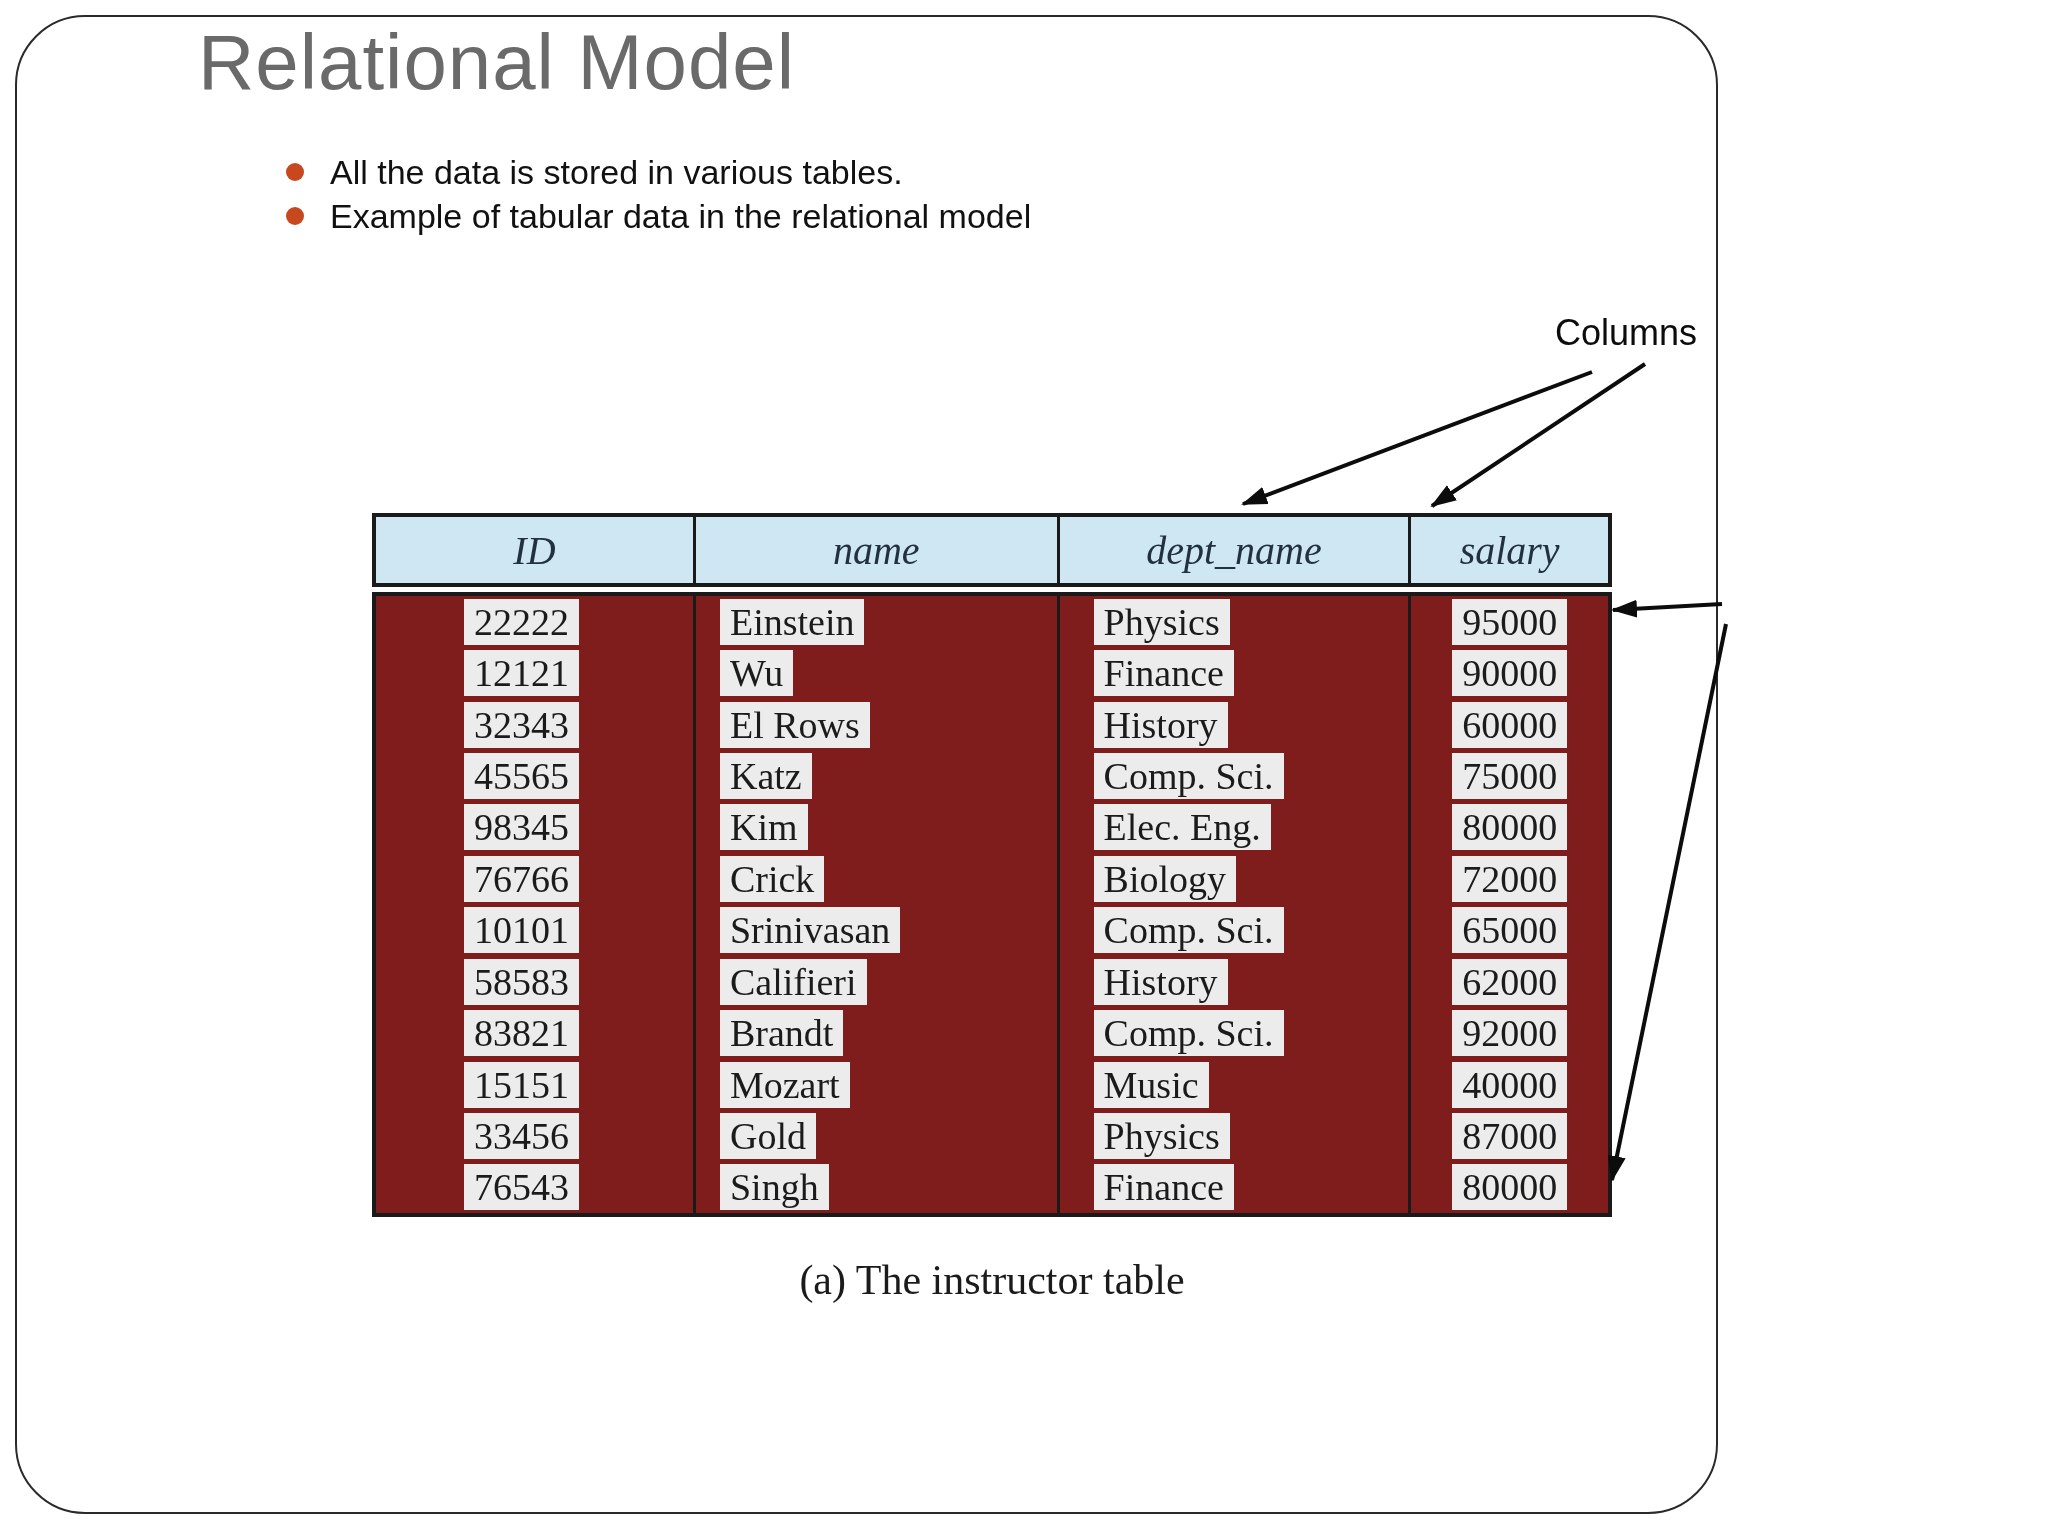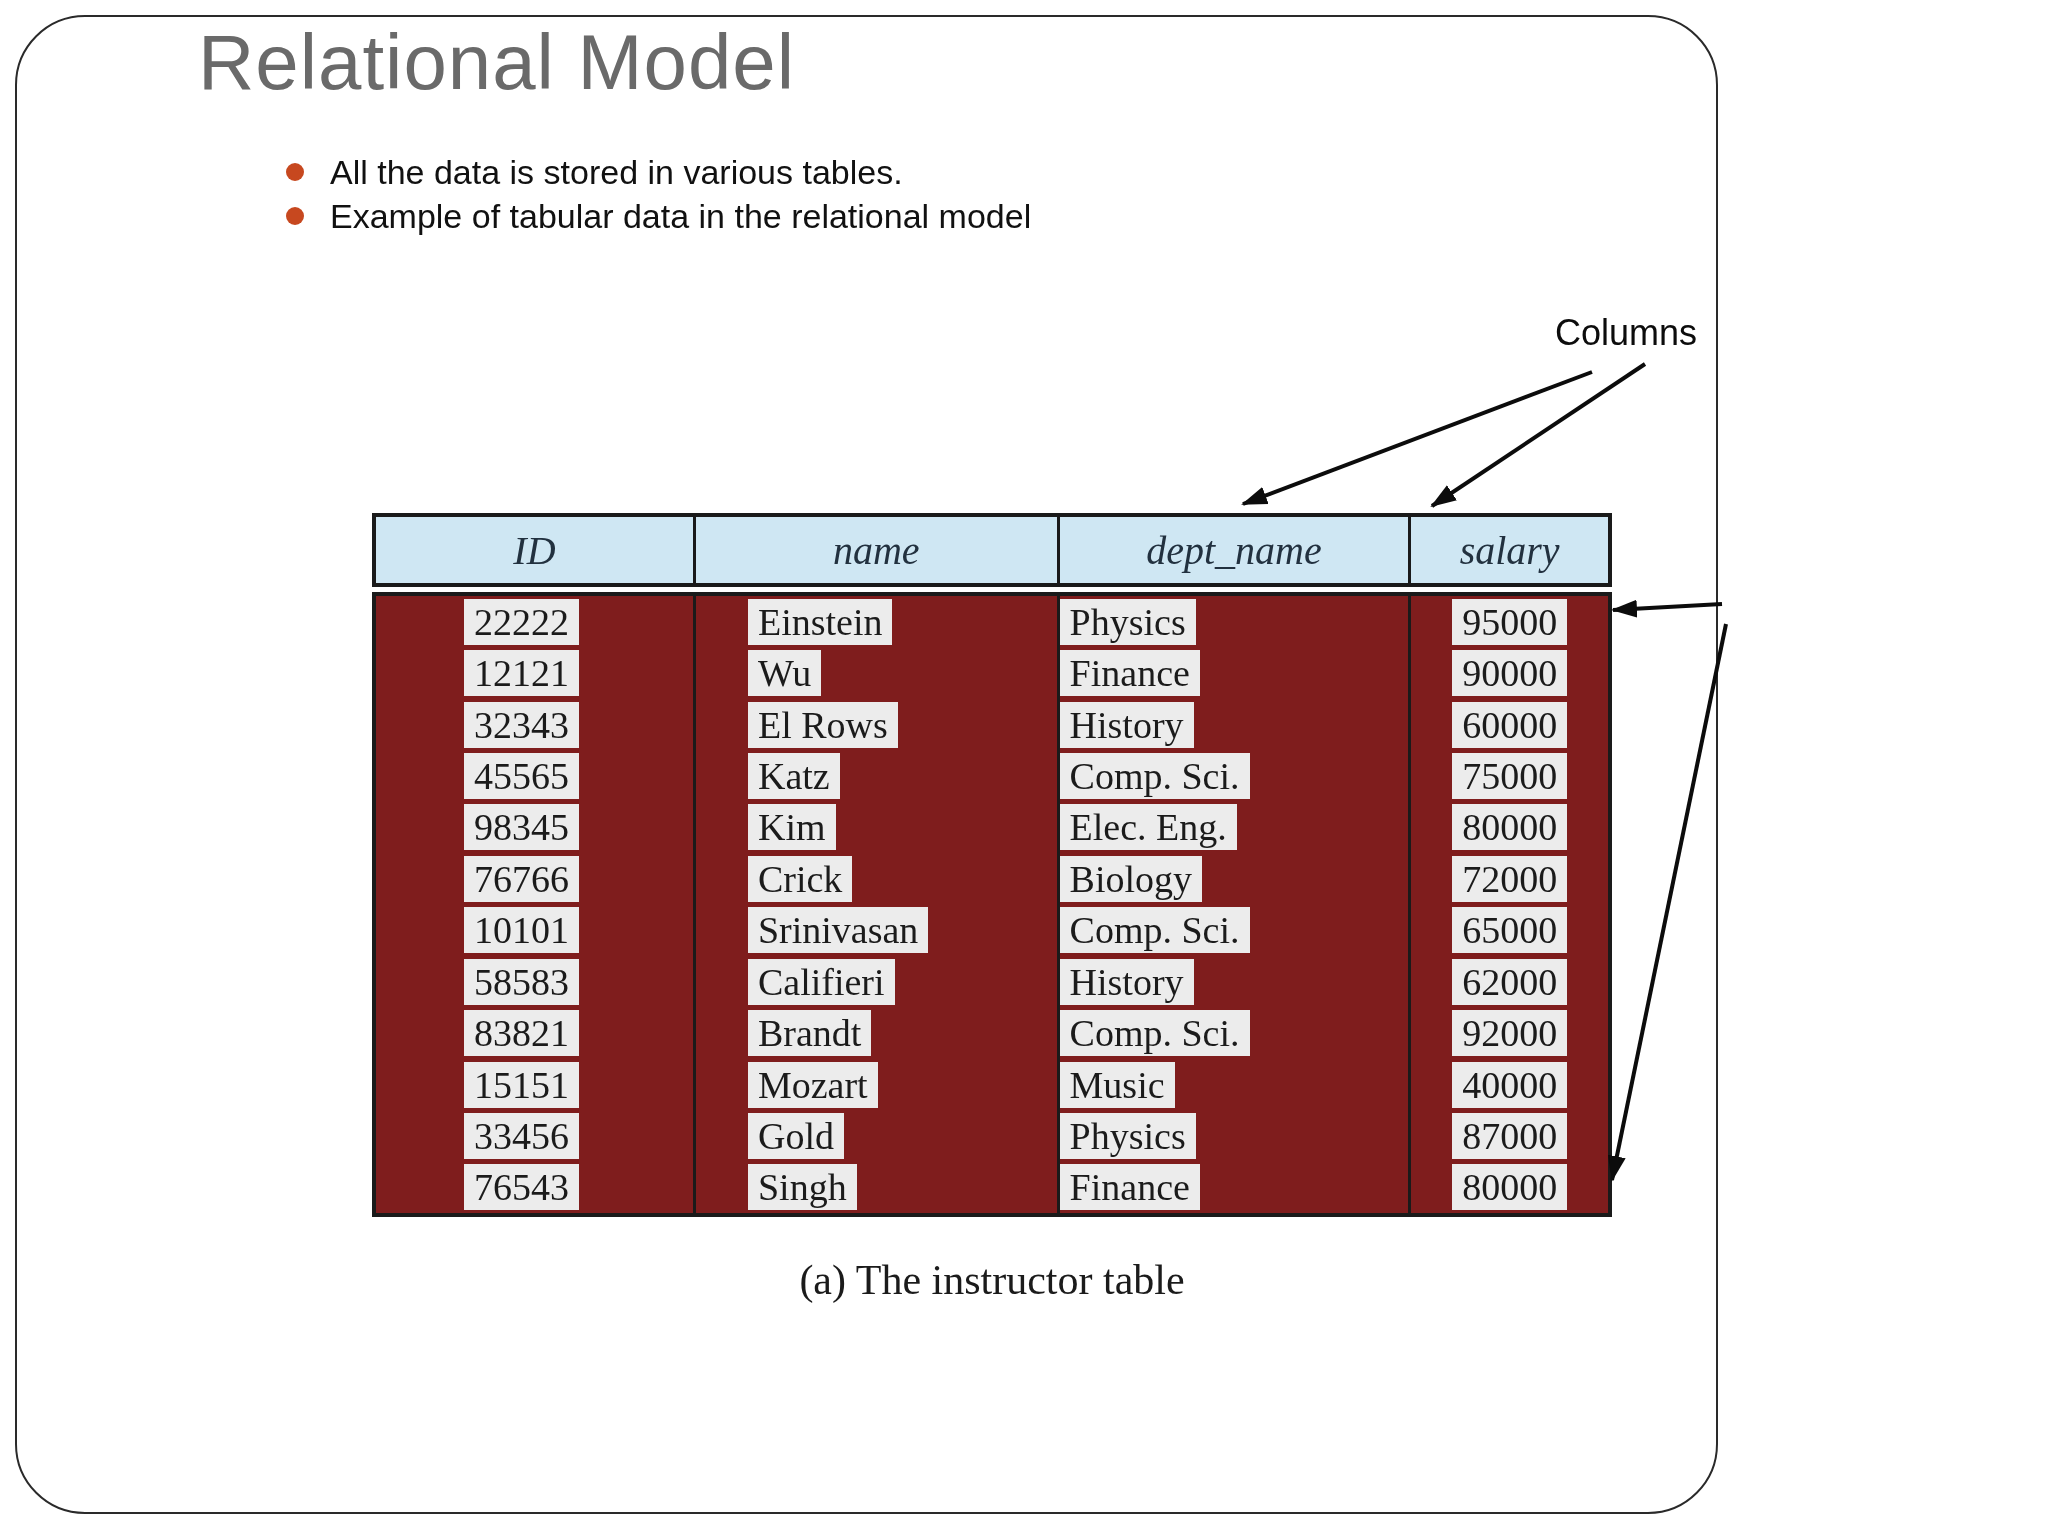--- a/index.html
+++ b/index.html
@@ -91,22 +91,22 @@
     font-family: "Liberation Serif", serif;
     font-size: 38px;
     color: #1b1b1b;
     display: flex;
     align-items: center;
     box-sizing: border-box;
     overflow: hidden;
   }
   .tbl-row .cell + .cell { border-left: 3px solid #1a1a1a; }
   .cell.c-id   { justify-content: center; padding-right: 26px; }
-  .cell.c-name { padding-left: 52px; }
-  .cell.c-dept { }
+  .cell.c-name { padding-left: 24px; }
+  .cell.c-dept { padding-left: 34px; }
   .cell.c-sal  { justify-content: center; }
   .band { background: #ececec; padding: 1px 10px; white-space: nowrap; }
   .caption {
     position: absolute;
     left: 372px; top: 1256px;
     width: 1240px;
     text-align: center;
     font-family: "Liberation Serif", serif;
     font-size: 42px;
     color: #1b1b1b;

